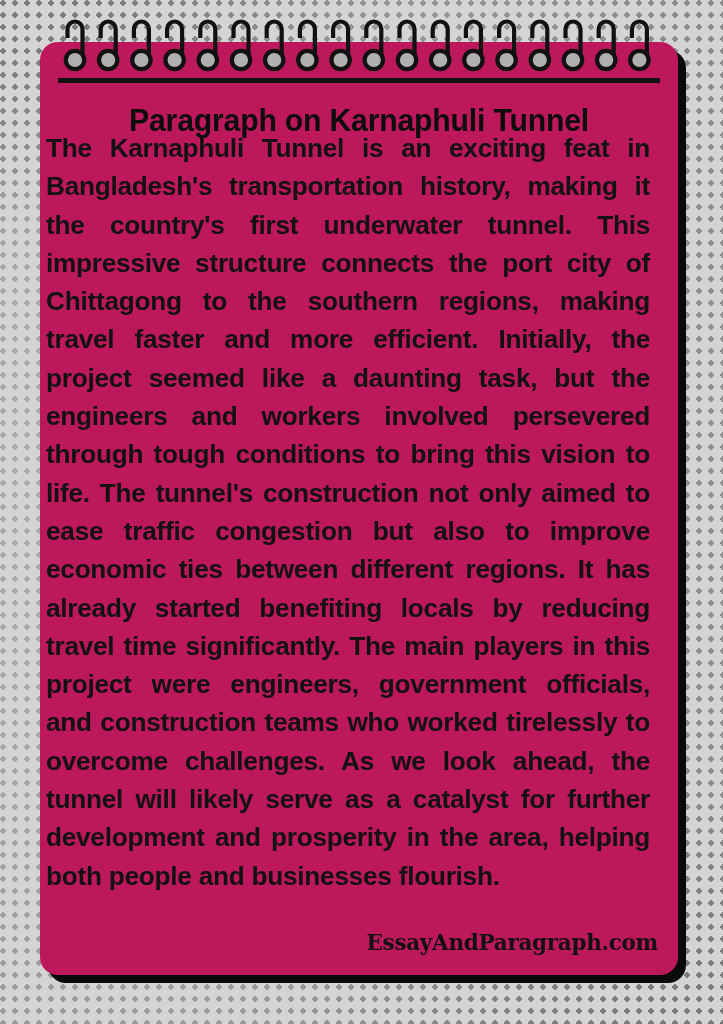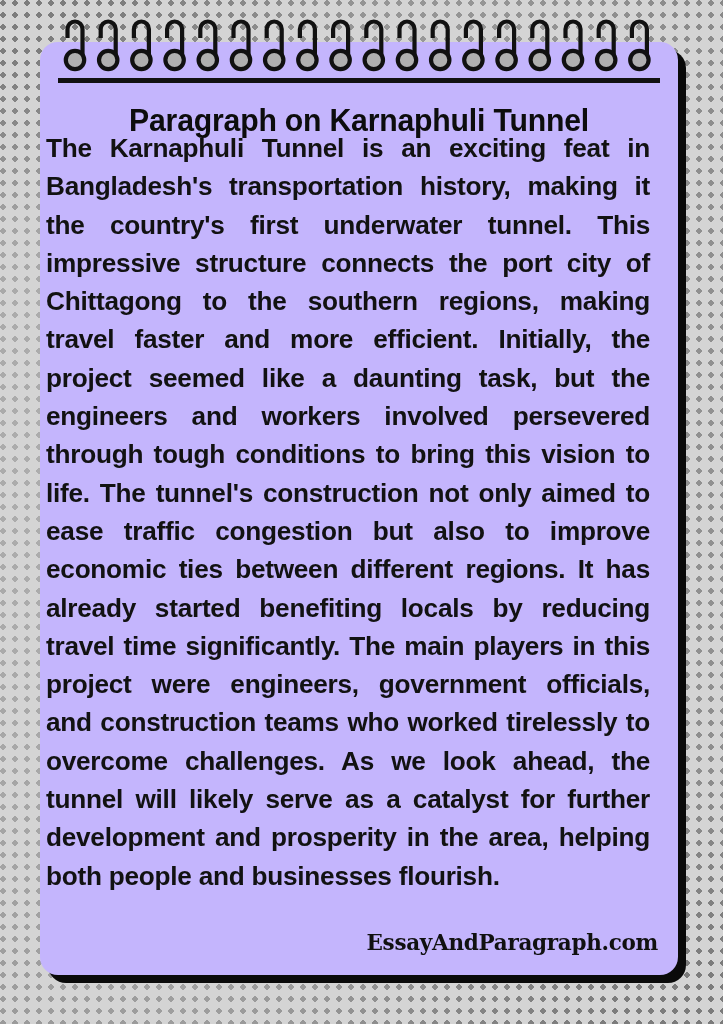--- a/index.html
+++ b/index.html
@@ -85,21 +85,21 @@
     background: #0a0a0a;
     border-radius: 18px;
     z-index: 1;
   }
   .card-sheet {
     position: absolute;
     left: 0;
     top: 0;
     width: 638px;
     height: 933px;
-    background: #c4b5fd;
+    background: #be185d;
     border-radius: 18px;
     z-index: 2;
     overflow: hidden;
   }
 
   
   #spiral-binding {
     position: absolute;
     left: 40px;
     top: 16px;

